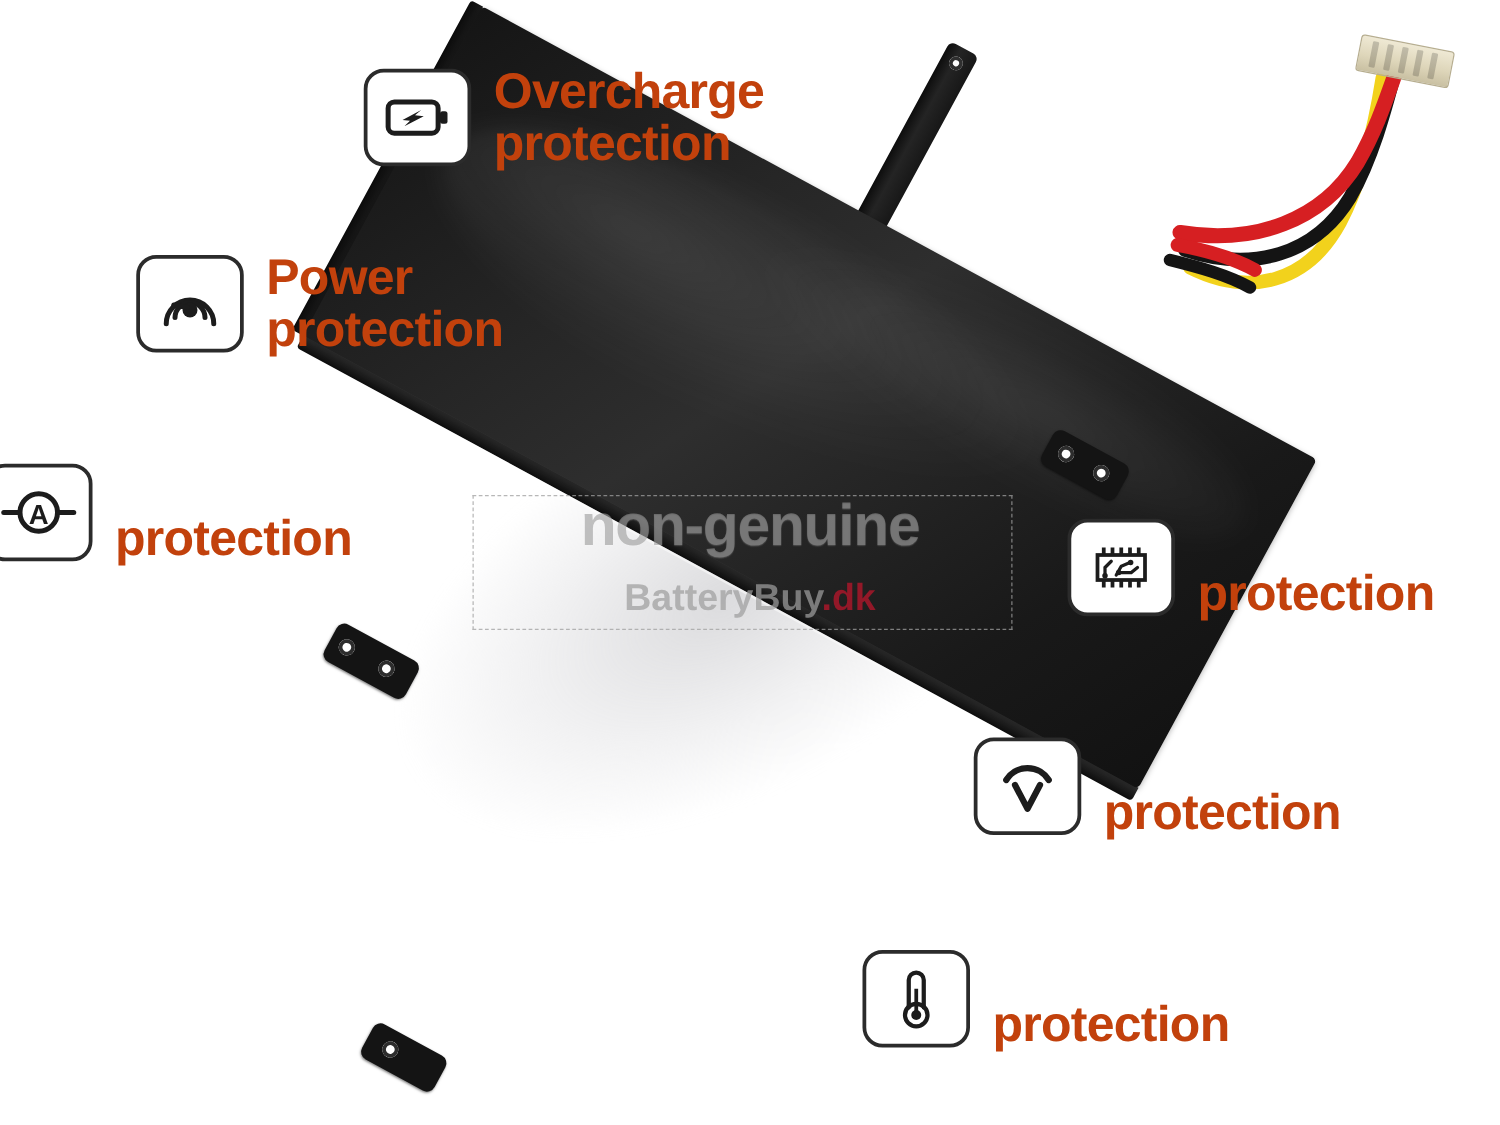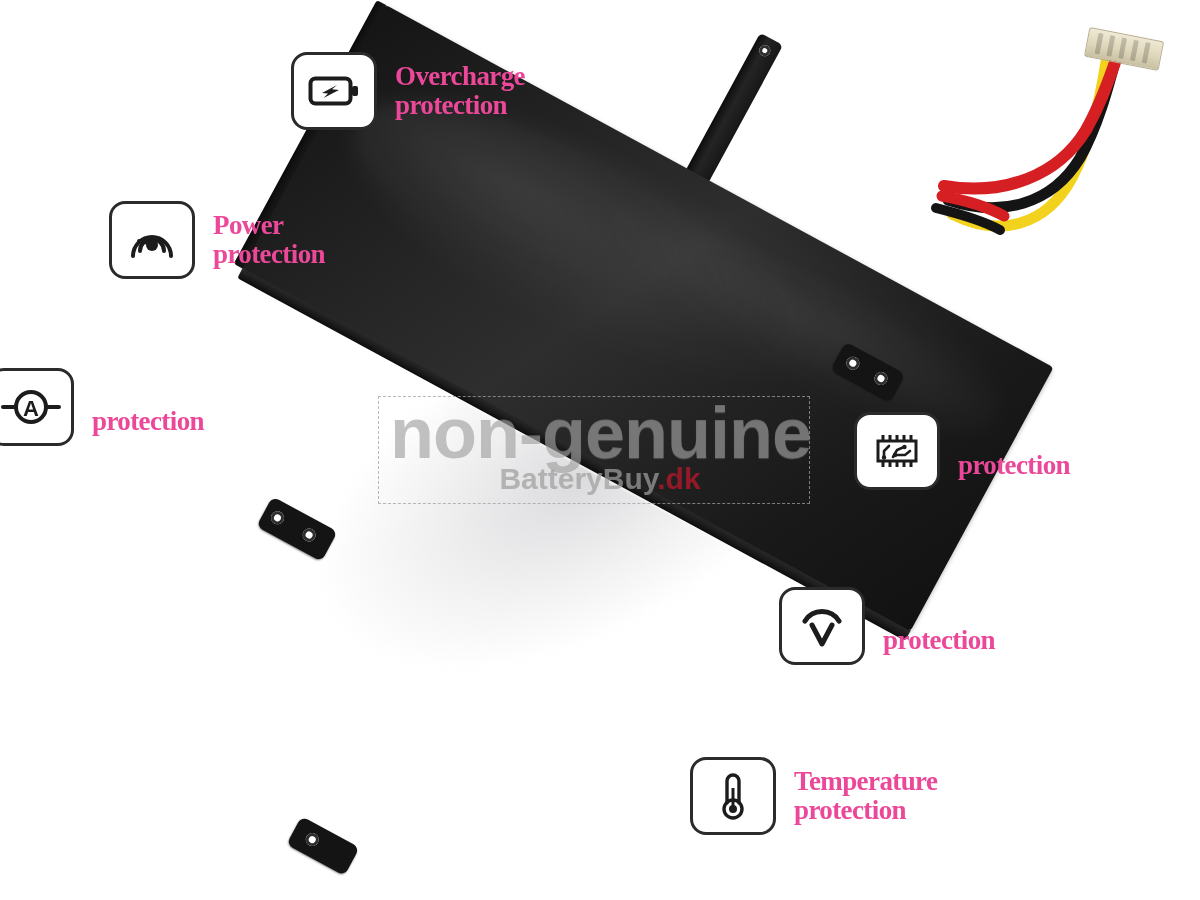--- a/index.html
+++ b/index.html
@@ -197,21 +197,21 @@
     border: 1px dashed rgba(160,160,160,0.75);
     box-sizing: border-box;
     pointer-events: none;
   }
   .wm-main {
     position: absolute;
     left: 390px;
     top: 392px;
     width: 420px;
     text-align: center;
-    font-size: 72px;
+    font-size: 47px;
     font-weight: bold;
     letter-spacing: -1px;
     color: rgba(150,150,150,0.58);
     text-shadow: 0 1px 1px rgba(255,255,255,0.18);
     white-space: nowrap;
   }
   .wm-sub {
     position: absolute;
     left: 390px;
     top: 462px;
@@ -237,27 +237,26 @@
     height: 78px;
     border: 3px solid #2b2b2b;
     border-radius: 16px;
     background: #ffffff;
     display: flex;
     align-items: center;
     justify-content: center;
     box-sizing: border-box;
   }
   .feature-label {
-    font-size: 27px;
+    font-size: 40px;
     font-weight: bold;
     line-height: 1.06;
-    color: #ec4899;
+    color: #c2410c;
     letter-spacing: -0.6px;
     white-space: pre-line;
-    font-family: Liberation Serif, serif;
   }
   .badge svg { display: block; }
 
   
   #feature-overcharge   { left: 291px; top: 52px; }
   #feature-power        { left: 109px; top: 201px; }
   #feature-overcurrent  { left: -12px; top: 368px; }
   #feature-shortcircuit { left: 854px; top: 412px; }
   #feature-overvoltage  { left: 779px; top: 587px; }
   #feature-temperature  { left: 690px; top: 757px; }
@@ -403,16 +402,16 @@
 
   <div class="feature" id="feature-temperature">
     <div class="badge">
       <svg width="38" height="52" viewBox="0 0 38 52">
         <path d="M13 33 L13 11 a6 6 0 0 1 12 0 L25 33" fill="none" stroke="#1c1c1c" stroke-width="3.4" stroke-linecap="round"></path>
         <circle cx="19" cy="39" r="9" fill="none" stroke="#1c1c1c" stroke-width="3.4"></circle>
         <circle cx="19" cy="39" r="4" fill="#1c1c1c"></circle>
         <line x1="19" y1="18" x2="19" y2="37" stroke="#1c1c1c" stroke-width="3"></line>
       </svg>
     </div>
-    <div class="feature-label"><span>Temperature</span><br><span>protection</span></div>
+    <div class="feature-label"><br><span>protection</span></div>
   </div>
 
 </div>
 
 </body></html>

